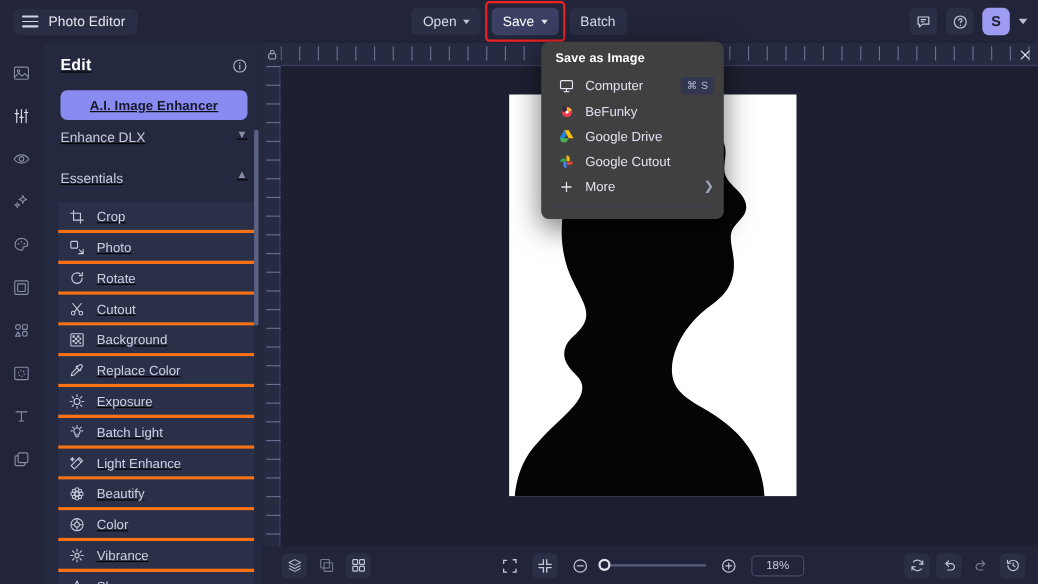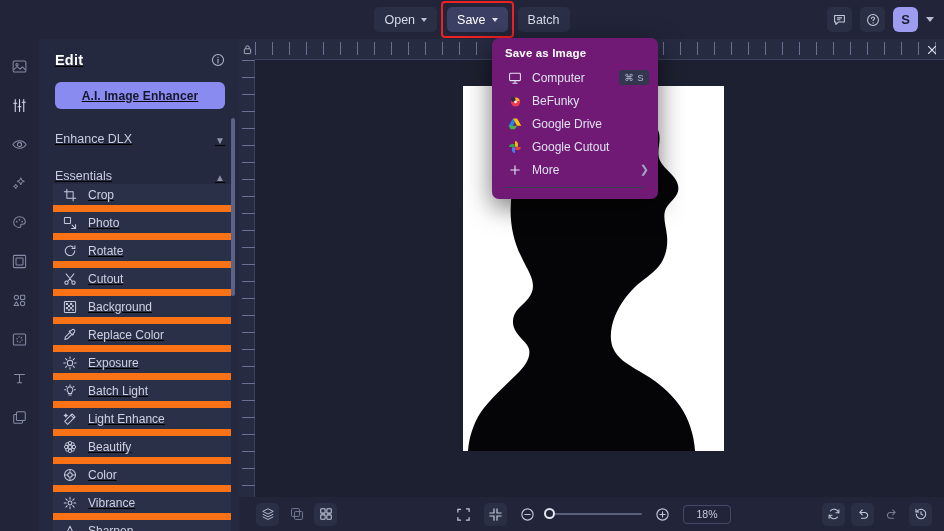--- a/index.html
+++ b/index.html
@@ -90,31 +90,31 @@
   }
   .panel-title { font-size: 14.5px; color: #ffffff; font-weight: bold; letter-spacing: .2px; }
   .ai-btn {
     margin: 6px 14px 0 16px; height: 27px; border-radius: 6px;
     background: #8a8bf0;
     display: flex; align-items: center; justify-content: center;
     font-size: 12px; color: #15172a; font-weight: bold; cursor: pointer;
     letter-spacing: .1px;
   }
   .group {
-    display: flex; align-items: flex-end; justify-content: space-between;
+    display: flex; align-items: flex-start; justify-content: space-between;
     padding: 0 14px 0 16px; height: 28px; margin-top: 9px; cursor: pointer;
   }
   .group-label { font-size: 12.5px; color: #c9cde0; }
   .caret { color: #8b90a8; font-size: 10px; line-height: 1; }
   .items { margin: 1px 8px 0 14px; }
   .item {
     display: flex; align-items: center; gap: 11px;
     height: 28px; padding-left: 10px;
     background: #2b3049;
-    border-bottom: 7px solid #f97316;
+    border-bottom: 3px solid #f97316;
     font-size: 12px; color: #cdd1e2; cursor: pointer;
   }
   .item svg { flex: none; }
   .panel-scroll {
     position: absolute; right: 4px; top: 79px; width: 4px; height: 178px;
     background: #5c6283; border-radius: 3px;
   }
 
   
   .stage { position: absolute; left: 239px; top: 39px; width: 705px; height: 492px; background: #1d2030; }
@@ -139,21 +139,21 @@
   .bb-center { position: absolute; left: 0; right: 0; display: flex; align-items: center; justify-content: center; gap: 9px; pointer-events: none; }
   .bb-center > * { pointer-events: auto; }
   .slider { width: 94px; height: 2px; background: #5a5f7d; border-radius: 2px; position: relative; cursor: pointer; }
   .slider .knob { position: absolute; left: -4px; top: -5px; width: 11px; height: 11px; border-radius: 50%; border: 2px solid #e2e4ef; background: #22253a; box-sizing: border-box; }
   .zoom-box { width: 48px; height: 19px; border: 1px solid #454a6a; border-radius: 4px; display: flex; align-items: center; justify-content: center; font-size: 10.5px; color: #c6cade; cursor: pointer; }
   .bb-right { position: absolute; right: 12px; display: flex; align-items: center; gap: 6px; }
 
   
   .menu {
     position: absolute; left: 492px; top: 38px; width: 166px;
-    background: #701a75; border-radius: 7px;
+    background: #404040; border-radius: 7px;
     box-shadow: 0 8px 26px rgba(0,0,0,.55);
     padding: 7px 0 6px 0; z-index: 50;
   }
   .menu-title { font-size: 11.5px; font-weight: bold; color: #ffffff; padding: 2px 0 7px 13px; letter-spacing: .15px; }
   .menu-item {
     display: flex; align-items: center; gap: 10px;
     height: 23px; padding: 0 9px 0 15px;
     font-size: 12px; color: #dfe2ee; cursor: pointer;
   }
   .menu-item .mlabel { flex: 1; }
@@ -164,20 +164,28 @@
   .menu-sep { height: 1px; background: #3a3f58; margin: 6px 13px 5px 13px; }
   .m-icon { width: 15px; display: flex; align-items: center; justify-content: center; flex: none; }
   .arrow-r { color: #a3a8bf; font-size: 11px; }
 </style>
 </head>
 <body>
 
 <div id="app">
 
   <div class="topbar">
+    <div class="brand">
+      <span class="hamburger">
+          <i></i>
+          <i></i>
+          <i></i>
+        </span>
+      <span class="brand-label">Photo Editor</span>
+    </div>
 
     <div class="topbar-center">
       <div class="tb-btn">
         <span>Open</span>
         <span class="chev"></span>
       </div>
       <div class="tb-btn save">
         <span class="save-highlight"></span>
         <span>Save</span>
         <span class="chev"></span>

